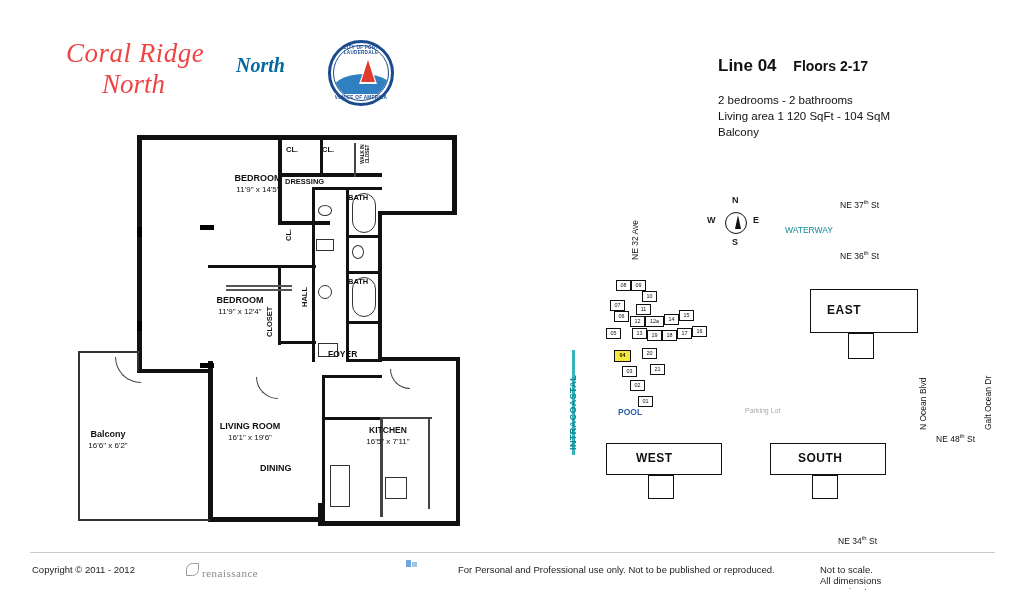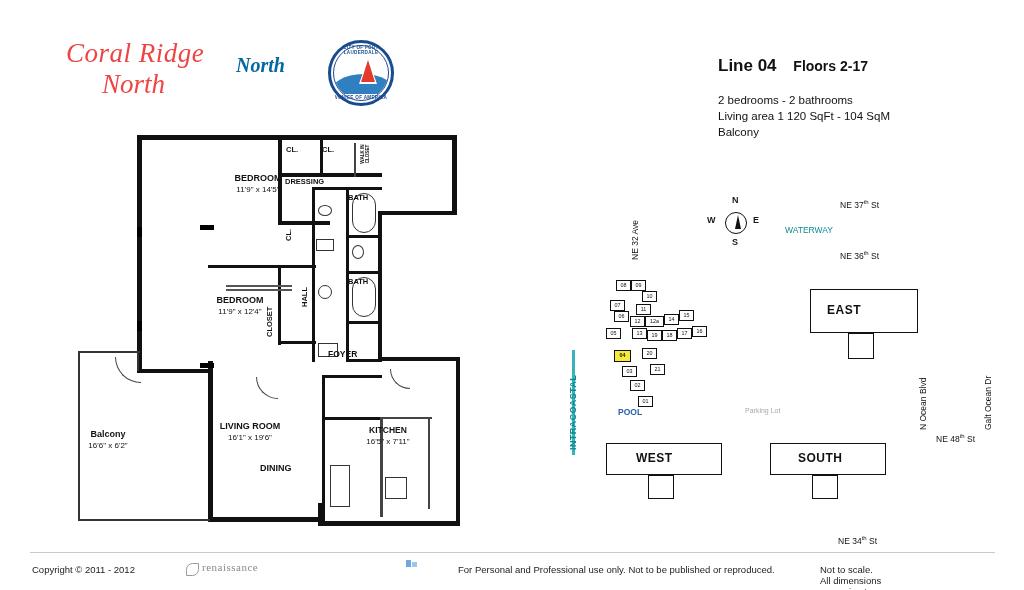--- a/index.html
+++ b/index.html
@@ -139,21 +139,21 @@
     padding-top:1.5px;
   }
   .unitcell.hl { background:#f5e93c; font-weight:bold; }
 
   
   .footer { position:absolute; left:0; top:552px; width:885px; height:38px; }
   .fdiv { position:absolute; left:30px; top:0px; width:965px; height:1px; background:#c9c9c9; }
   .copy { position:absolute; left:32px; top:12px; font-size:9.5px; color:#222; }
   .renaissance { position:absolute; left:186px; top:8px; width:120px; height:22px; }
   .renaissance .rtxt {
-    position:absolute; left:16px; top:1px; font-size:11px; color:#8a8a8a;
+    position:absolute; left:16px; top:7px; font-size:11px; color:#8a8a8a;
     font-family:"Liberation Serif", serif; letter-spacing:0.5px;
   }
   .renaissance .rmark {
     position:absolute; left:0px; top:3px; width:13px; height:13px;
     border:1.6px solid #9a9a9a; border-radius:50% 0 50% 0;
   }
   .mcp { position:absolute; left:360px; top:8px; width:110px; height:24px; }
   .mcp .mtxt { position:absolute; left:0; top:6px; font-size:12.5px; font-weight:bold; color:#1b3f8f;margin-top:42px; }
   .mcp .mtxt em { color:#1b3f8f; font-style:normal; }
   .mcp .b1 { position:absolute; left:46px; top:0px; width:5px; height:7px; background:#6fa8dc; }

